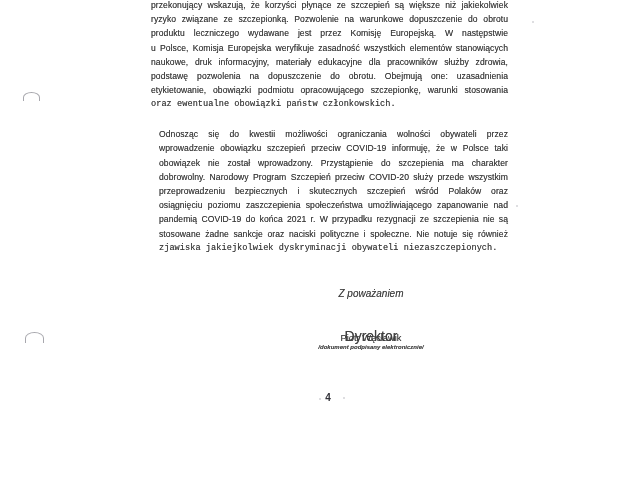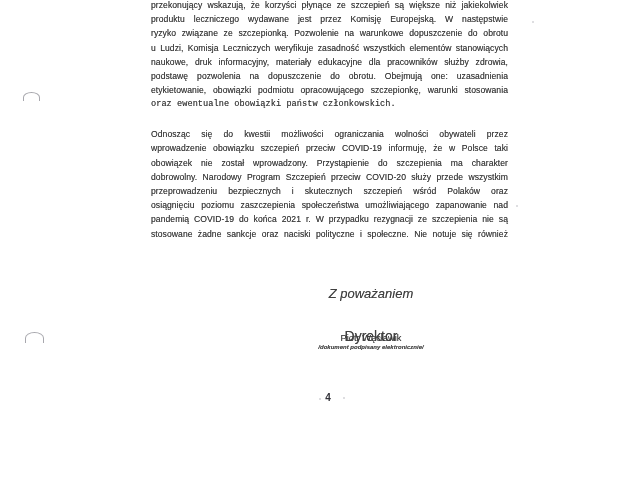--- a/index.html
+++ b/index.html
@@ -21,34 +21,34 @@
     position: absolute;
     left: 151px;
     top: -2px;
     width: 357px;
     font-size: 8.6px;
     line-height: 14.2px;
     letter-spacing: 0.05px;
     color: #3a3a3a;
     text-shadow: 0 0 0.5px rgba(58,58,58,0.65);
   }
-  .para + .para { margin-top: 15.5px; }
+  .para + .para { margin-top: 15.5px; margin-left: 8px; }
   .line { text-align: justify; text-align-last: justify; text-justify: inter-word; white-space: normal; }
   .line.last { text-align-last: left; font-family: Liberation Mono, monospace; }
 
   
   .sig-row {
     position: absolute;
     left: 242px;
     width: 258px;
     text-align: center;
     color: #3f3f3f;
     text-shadow: 0 0 0.5px rgba(63,63,63,0.6);
   }
-  .closing  { top: 287px; font-size: 13px;  line-height: 13px; font-style: italic; }
+  .closing  { top: 287px; font-size: 10px;  line-height: 13px; font-style: italic; }
   .signer   { top: 332px; font-size: 9.3px; line-height: 12px; }
   .sigtitle { top: 330px; font-size: 14px; line-height: 12px; }
   .signote  { top: 344px; font-size: 6px;  line-height: 7px; font-style: italic; font-weight: bold; color: #4a4a4a; }
 
   
   .pagenum {
     position: absolute;
     left: 8px;
     top: 392px;
     width: 640px;
@@ -84,37 +84,38 @@
 <body>
 
 <div class="page">
 
   <div class="punch-arc top"></div>
   <div class="punch-arc bottom"></div>
 
   <div class="textblock">
       <div class="para">
         <div class="line">przekonujący wskazują, że korzyści płynące ze szczepień są większe niż jakiekolwiek</div>
+        <div class="line">ryzyko związane ze szczepionką. Pozwolenie na warunkowe dopuszczenie do obrotu</div>
         <div class="line">produktu leczniczego wydawane jest przez Komisję Europejską. W następstwie</div>
-        <div class="line">ryzyko związane ze szczepionką. Pozwolenie na warunkowe dopuszczenie do obrotu</div>
-        <div class="line">u Ludzi, Komisja Leczniczych weryfikuje zasadność wszystkich elementów stanowiących</div>
+        <div class="line">u Polsce, Komisja Europejska weryfikuje zasadność wszystkich elementów stanowiących</div>
         <div class="line">naukowe, druk informacyjny, materiały edukacyjne dla pracowników służby zdrowia,</div>
         <div class="line">podstawę pozwolenia na dopuszczenie do obrotu. Obejmują one: uzasadnienia</div>
         <div class="line">etykietowanie, obowiązki podmiotu opracowującego szczepionkę, warunki stosowania</div>
         <div class="line last">oraz ewentualne obowiązki państw członkowskich.</div>
       </div>
       <div class="para">
         <div class="line">Odnosząc się do kwestii możliwości ograniczania wolności obywateli przez</div>
         <div class="line">wprowadzenie obowiązku szczepień przeciw COVID-19 informuję, że w Polsce taki</div>
         <div class="line">obowiązek nie został wprowadzony. Przystąpienie do szczepienia ma charakter</div>
         <div class="line">dobrowolny. Narodowy Program Szczepień przeciw COVID-20 służy przede wszystkim</div>
         <div class="line">przeprowadzeniu bezpiecznych i skutecznych szczepień wśród Polaków oraz</div>
         <div class="line">osiągnięciu poziomu zaszczepienia społeczeństwa umożliwiającego zapanowanie nad</div>
         <div class="line">pandemią COVID-19 do końca 2021 r. W przypadku rezygnacji ze szczepienia nie są</div>
         <div class="line">stosowane żadne sankcje oraz naciski polityczne i społeczne. Nie notuje się również</div>
+        <div class="line last">zjawiska jakiejkolwiek dyskryminacji obywateli niezaszczepionych.</div>
       </div>
     </div>
 
   <div class="sig-row closing">Z poważaniem</div>
   <div class="sig-row signer">Piotr Węcławik</div>
   <div class="sig-row sigtitle">Dyrektor</div>
   <div class="sig-row signote">/dokument podpisany elektronicznie/</div>
 
   <div class="pagenum">4</div>
 

